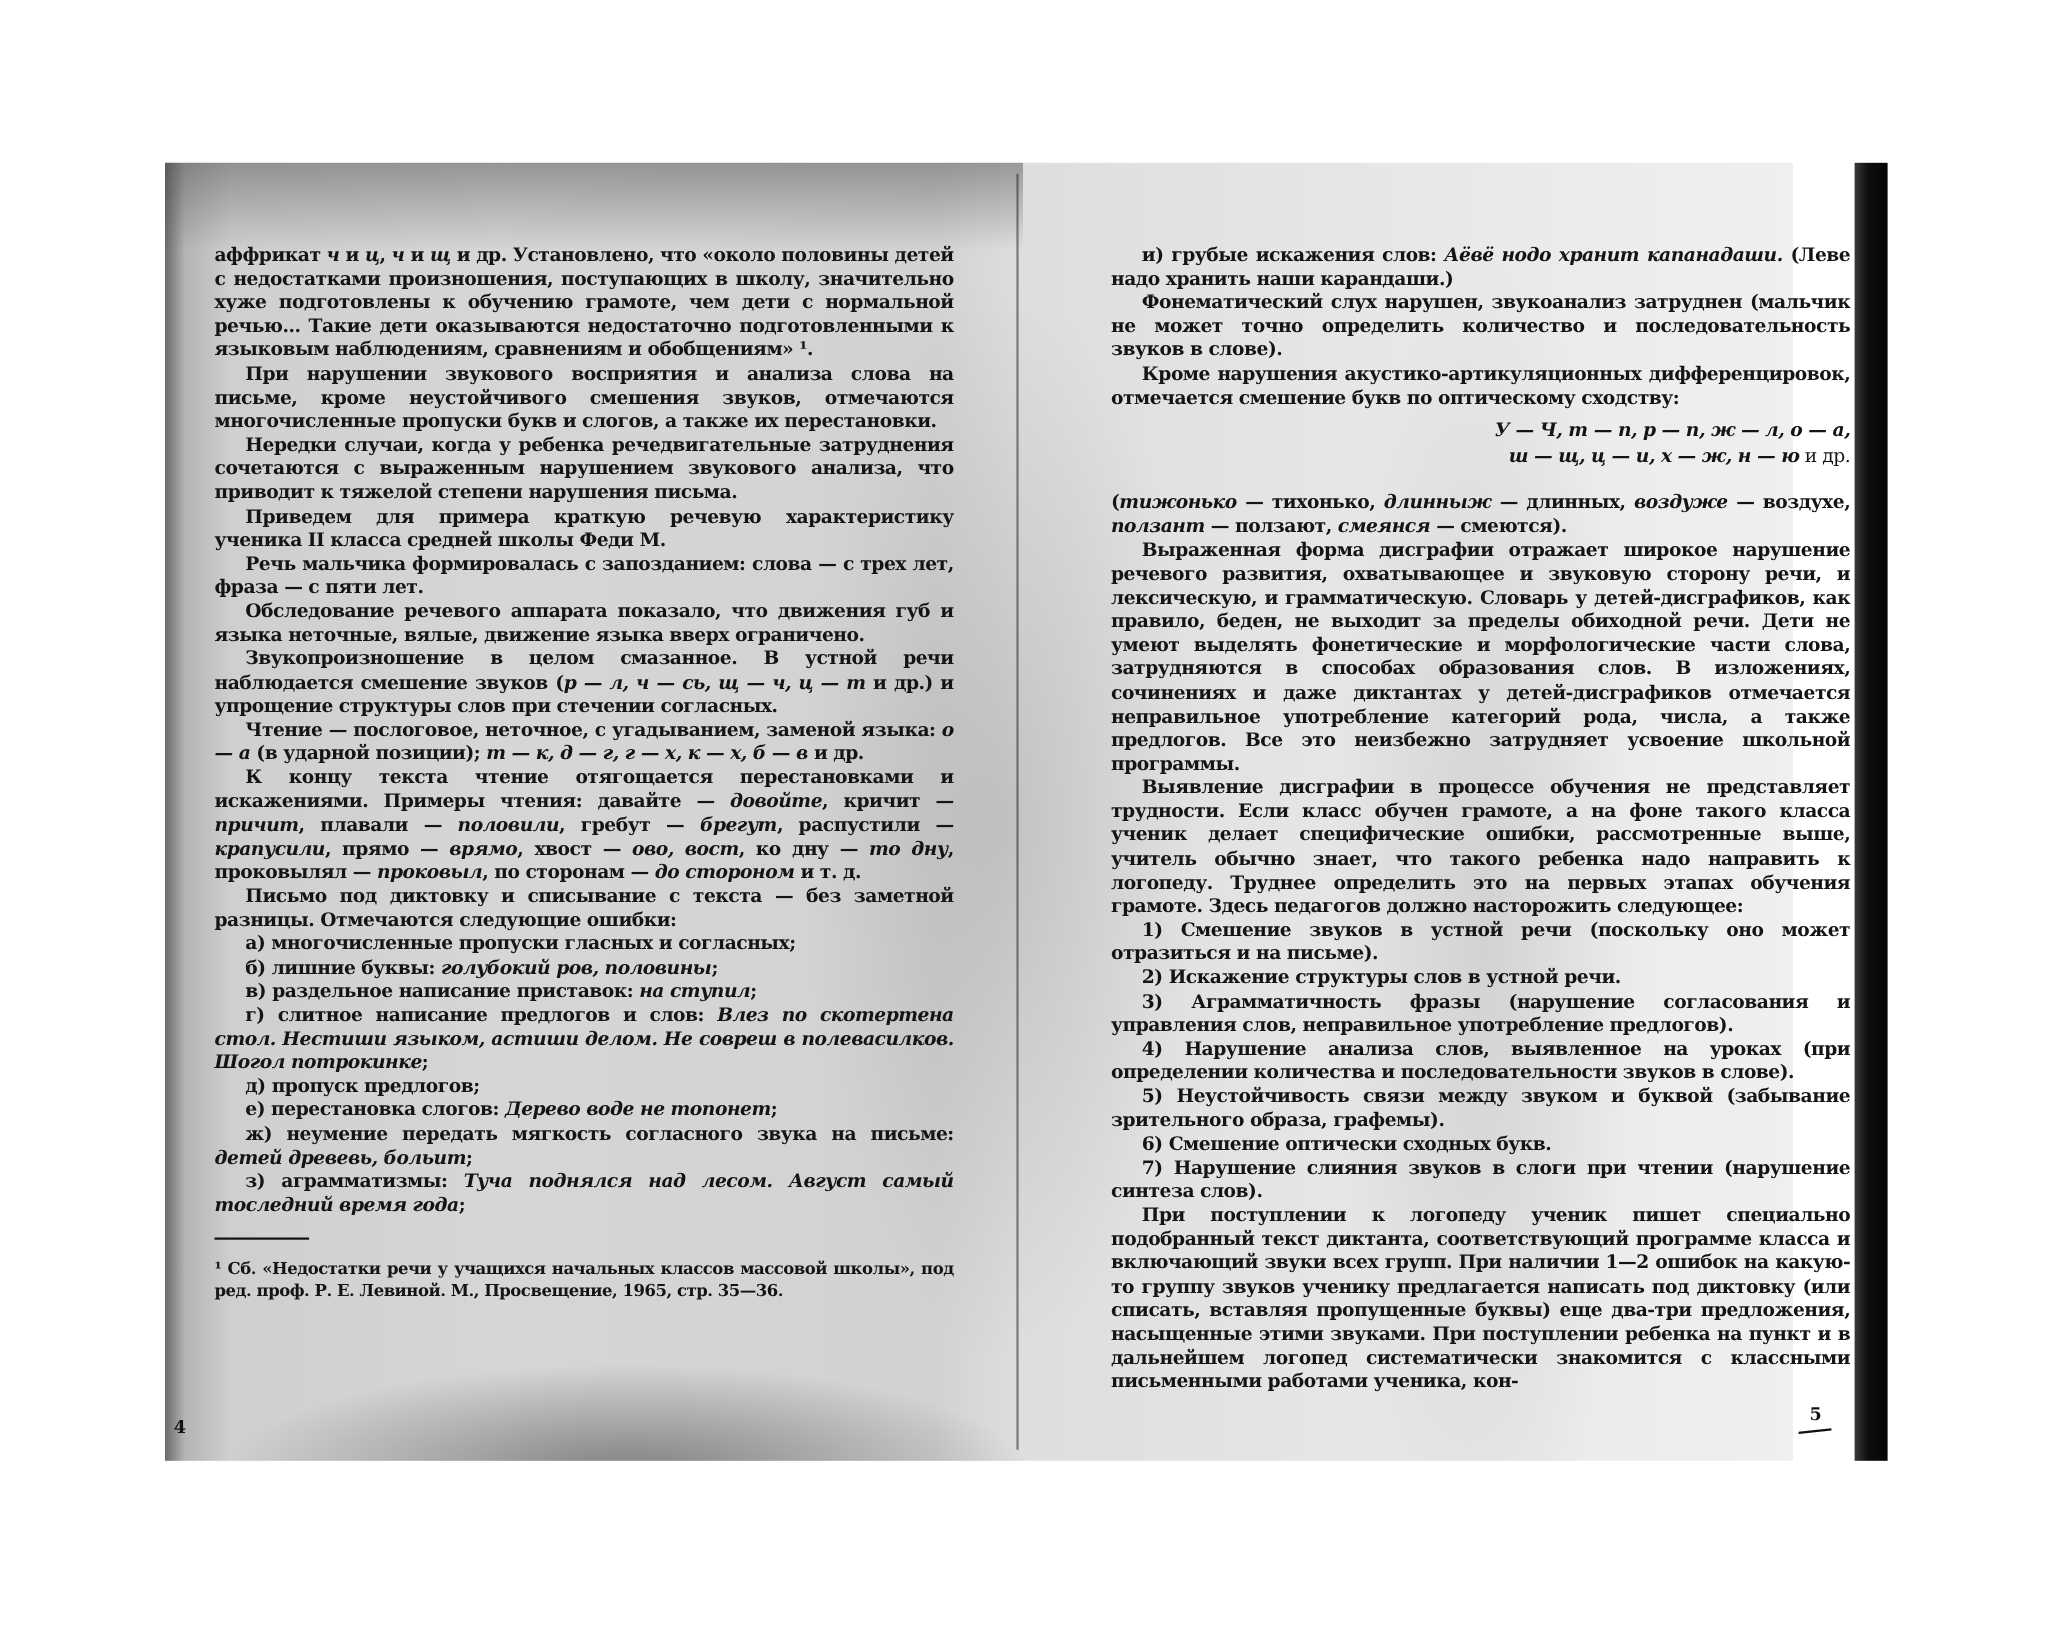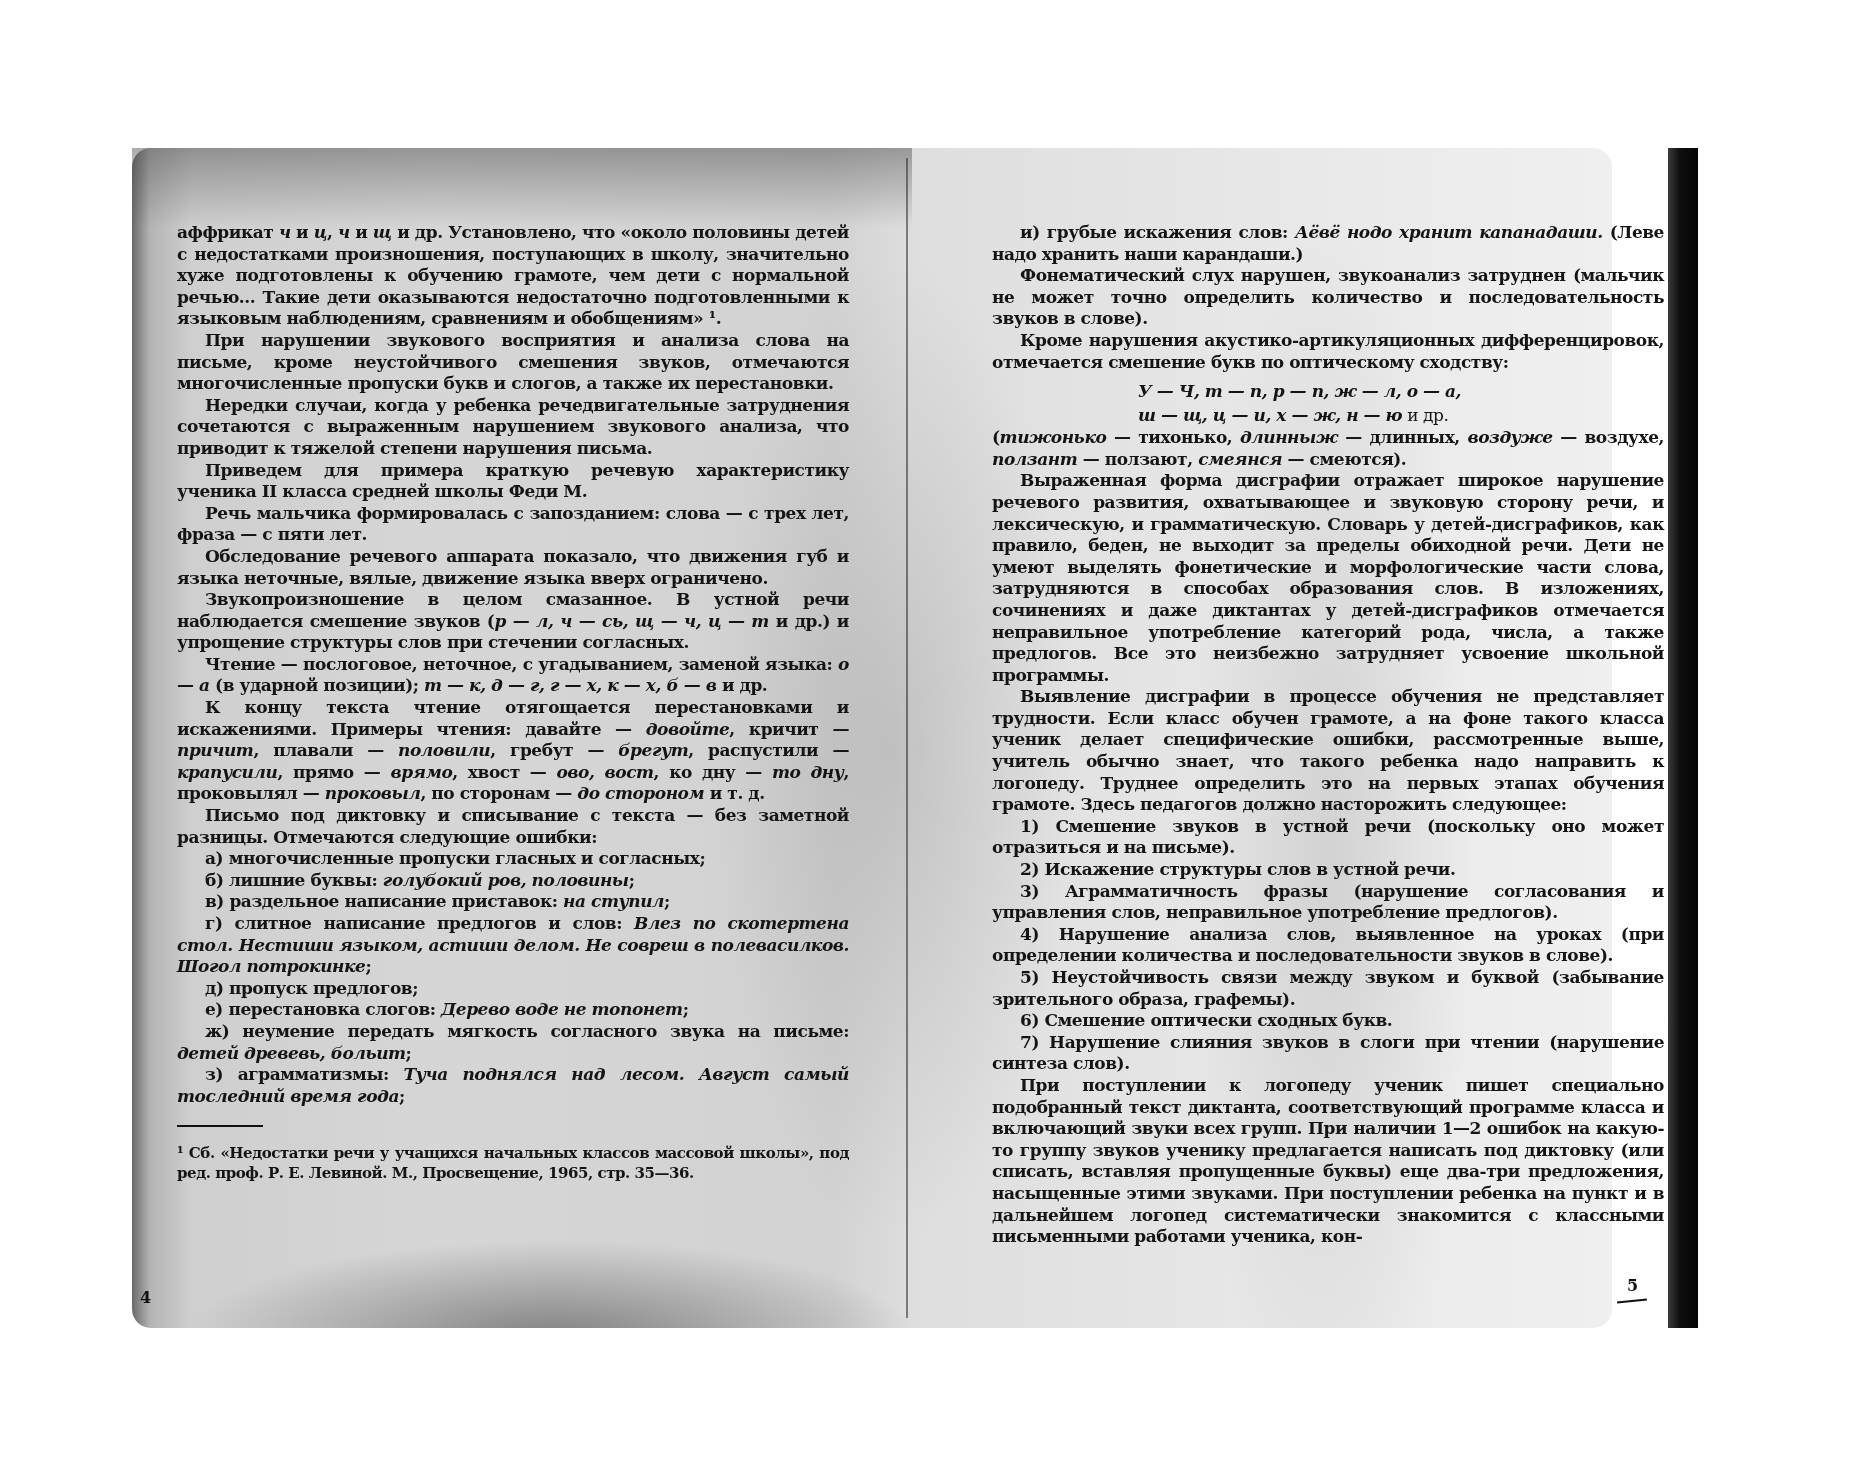--- a/index.html
+++ b/index.html
@@ -1,24 +1,23 @@
 <!DOCTYPE html>
 <html><head>
 <meta charset="utf-8">
 <style>
   html, body { margin: 0; padding: 0; background: #ffffff; }
   body { width: 1869px; height: 1478px; position: relative; overflow: hidden; }
   .scan {
-    position: absolute; left: 132px; top: 148px; width: 1480px; height: 1180px;
+    position: absolute; left: 150px; top: 148px; width: 1480px; height: 1180px;
     background:
       radial-gradient(ellipse 520px 140px at 420px 1190px, rgba(60,60,60,0.55), rgba(60,60,60,0) 70%),
       radial-gradient(ellipse 260px 700px at 760px 600px, rgba(120,120,120,0.28), rgba(120,120,120,0) 70%),
       radial-gradient(ellipse 200px 900px at 1200px 700px, rgba(140,140,140,0.25), rgba(140,140,140,0) 70%),
       linear-gradient(90deg, #6a6a6a 0px, #b4b4b4 18px, #cfcfcf 60px, #d6d6d6 300px, #d2d2d2 700px, #dedede 780px, #e4e4e4 1000px, #ececec 1300px, #f0f0f0 1520px);
-    border-radius: 19px;
   }
   .scan-top-shade {
     position: absolute; left: 0; top: 0; width: 780px; height: 80px;
     background: linear-gradient(180deg, rgba(70,70,70,0.45), rgba(70,70,70,0));
   }
   .right-edge {
     position: absolute; left: 1536px; top: 0; width: 30px; height: 1180px;
     background: linear-gradient(90deg, #3a3a3a, #0e0e0e 40%, #050505);
   }
   .spine {
@@ -31,21 +30,21 @@
     font-size: 17px; line-height: 21.6px; color: #141414;
     font-weight: bold; letter-spacing: -0.45px;
     text-align: justify;
   }
   .page.left  { left: 45px;  width: 672px; }
   .page.right { left: 860px; width: 672px; }
   .page p { margin: 0; text-indent: 0; }
   .page p.ind { text-indent: 28px; }
   .page .it { font-style: italic; }
   .formula {
-    text-align: left; padding-left: 146px; margin: 6px 0 0 0;
+    text-align: right; padding-left: 146px; margin: 6px 0 20px 0;
     font-style: italic; line-height: 24px;
   }
   .formula .plain { font-style: normal; font-weight: normal; }
   .rule {
     width: 86px; height: 2px; background: #111; margin: 18px 0 16px 0;
   }
   .footnote {
     font-size: 15px; line-height: 20px; text-indent: 28px;
   }
   .pagenum {

